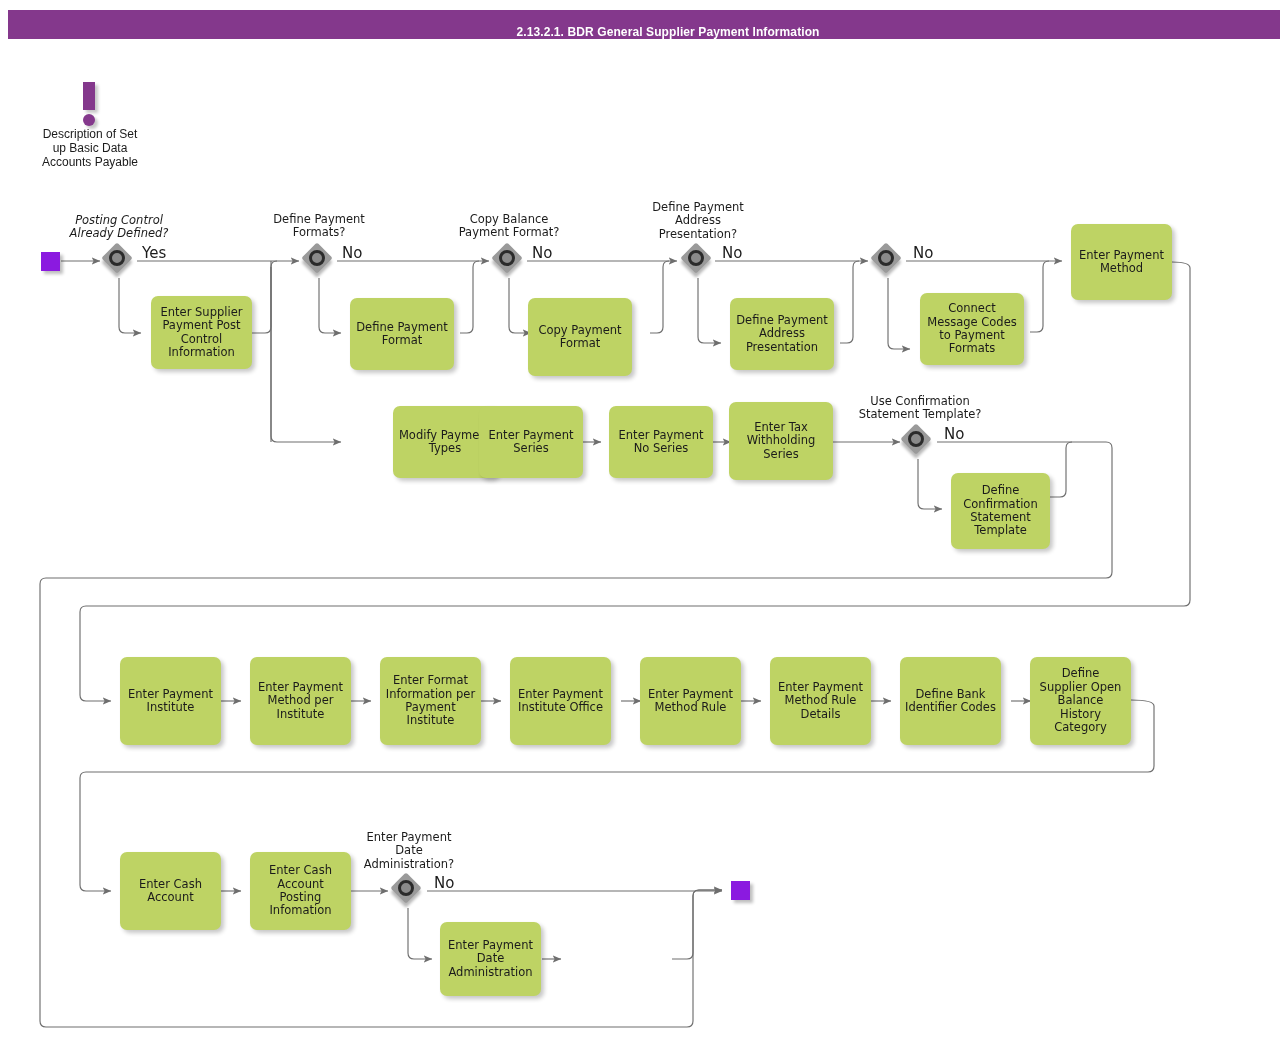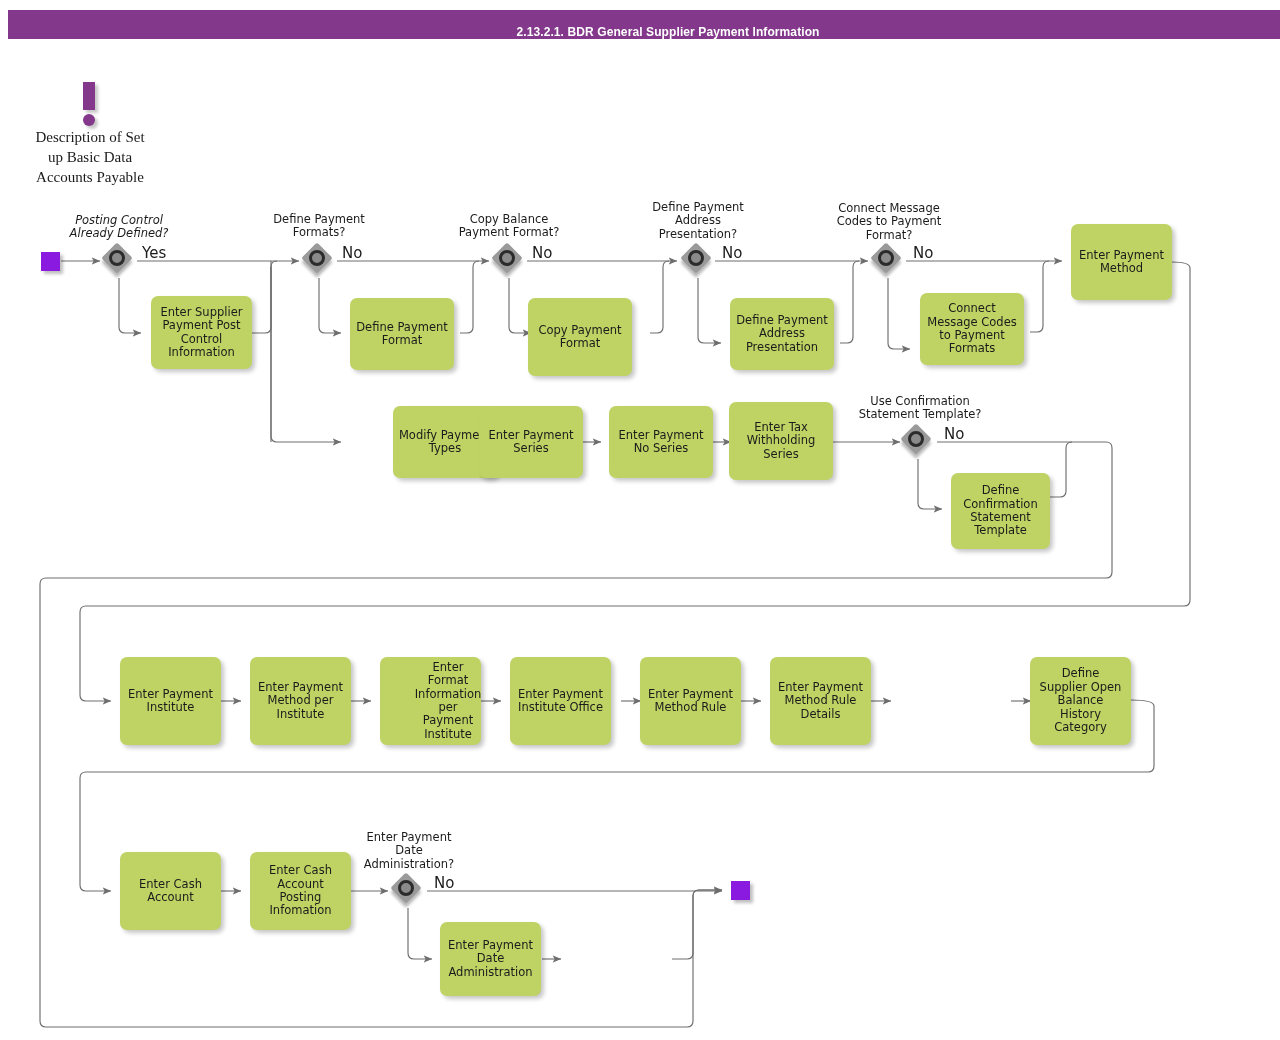--- a/index.html
+++ b/index.html
@@ -88,22 +88,22 @@
   }
   #annotation .bang .bar{
     position:absolute;left:63px;top:0;width:12px;height:28px;
     background:#84388c;box-shadow:3px 3px 3px rgba(0,0,0,.22);
   }
   #annotation .bang .dot{
     position:absolute;left:63px;top:32px;width:12px;height:12px;border-radius:50%;
     background:#84388c;box-shadow:3px 3px 3px rgba(0,0,0,.22);
   }
   #annotation .atext{
-    font-size:15px;line-height:20px;color:#1b1b1b;
-    font-family:Liberation Serif, serif;white-space:pre-line;
+    font-size:12px;line-height:14px;color:#1b1b1b;
+    font-family:Liberation Sans, sans-serif;white-space:pre-line;
   }
 </style>
 </head>
 <body>
 
 <div id="title-bar">
   <span class="title-text">2.13.2.1. BDR General Supplier Payment Information</span>
 </div>
 
 <div id="canvas">
@@ -219,23 +219,20 @@
   </div>
   <div class="glabel" style="left: 628px; top: 201px; width: 140px; white-space: pre-line;">Define Payment
 Address
 Presentation?</div>
   <div class="flowlabel" style="left:722px;top:247px;">No</div>
 
   <div class="gw" style="left:873px;top:245px;">
     <div class="diamond"></div>
       <div class="ring"></div>
   </div>
-  <div class="glabel" style="left: 818px; top: 202px; width: 142px; white-space: pre-line;">Connect Message
-Codes to Payment
-Format?</div>
   <div class="flowlabel" style="left:913px;top:247px;">No</div>
 
   <div class="gw" style="left:903px;top:426px;">
     <div class="diamond"></div>
       <div class="ring"></div>
   </div>
   <div class="glabel" style="left: 848px; top: 395px; width: 144px; white-space: pre-line;">Use Confirmation
 Statement Template?</div>
   <div class="flowlabel" style="left:944px;top:428px;">No</div>
 
@@ -278,31 +275,33 @@
   <div class="task" style="left: 951px; top: 473px; width: 99px; height: 76px; white-space: pre-line;">Define
 Confirmation
 Statement
 Template</div>
 
   <div class="task" style="left: 120px; top: 657px; width: 101px; height: 88px; white-space: pre-line;">Enter Payment
 Institute</div>
   <div class="task" style="left: 250px; top: 657px; width: 101px; height: 88px; white-space: pre-line;">Enter Payment
 Method per
 Institute</div>
-  <div class="task" style="left: 380px; top: 657px; width: 101px; height: 88px; white-space: pre-line; padding-left: 40px;">Enter Format
+  <div class="task" style="left: 380px; top: 657px; width: 101px; height: 88px; white-space: pre-line;">Enter Format
 Information per
 Payment
 Institute</div>
   <div class="task" style="left: 510px; top: 657px; width: 101px; height: 88px; white-space: pre-line;">Enter Payment
 Institute Office</div>
   <div class="task" style="left: 640px; top: 657px; width: 101px; height: 88px; white-space: pre-line;">Enter Payment
 Method Rule</div>
   <div class="task" style="left: 770px; top: 657px; width: 101px; height: 88px; white-space: pre-line;">Enter Payment
 Method Rule
 Details</div>
+  <div class="task" style="left: 900px; top: 657px; width: 101px; height: 88px; white-space: pre-line;">Define Bank
+Identifier Codes</div>
   <div class="task" style="left: 1030px; top: 657px; width: 101px; height: 88px; white-space: pre-line;">Define
 Supplier Open
 Balance
 History
 Category</div>
 
   <div class="task" style="left: 120px; top: 852px; width: 101px; height: 78px; white-space: pre-line;">Enter Cash
 Account</div>
   <div class="task" style="left: 250px; top: 852px; width: 101px; height: 78px; white-space: pre-line;">Enter Cash
 Account Posting

